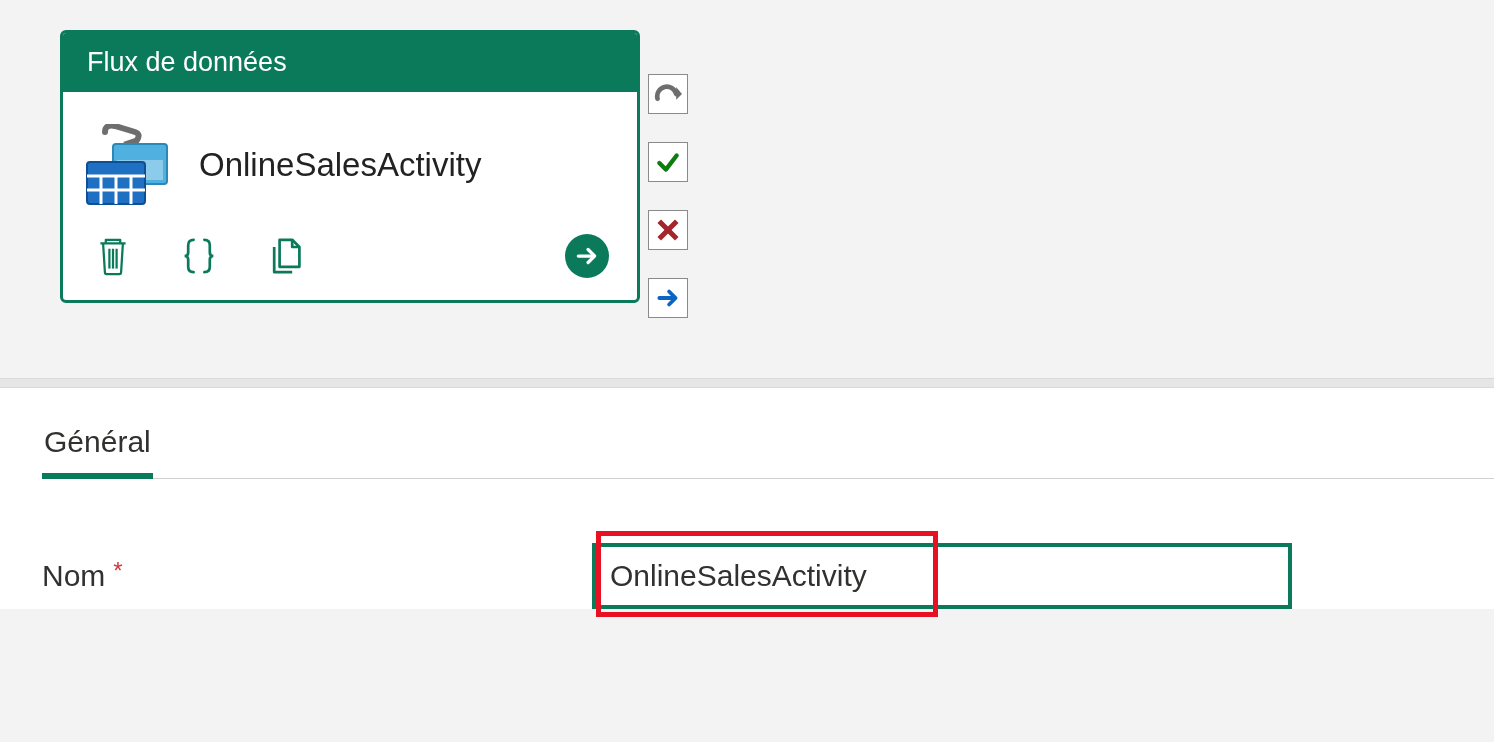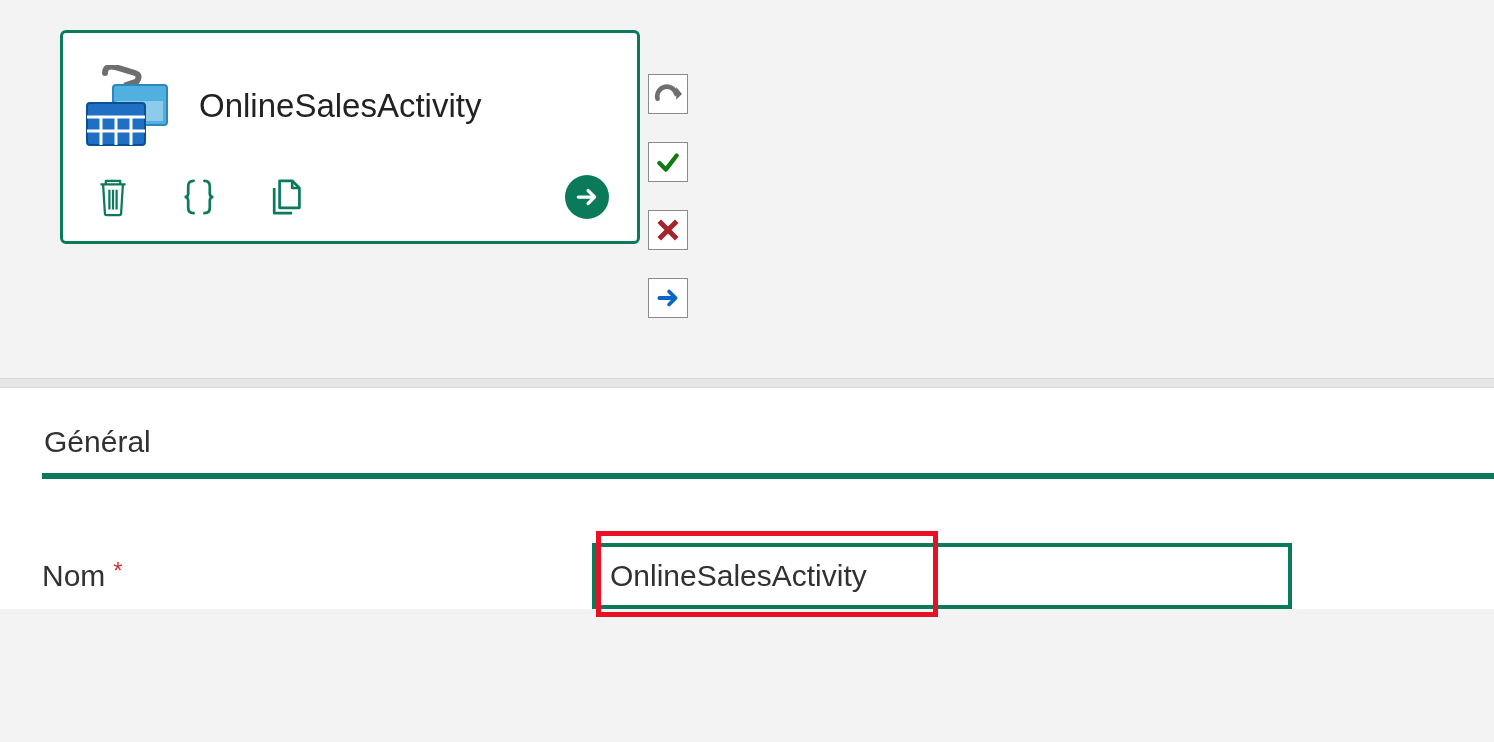--- a/index.html
+++ b/index.html
@@ -112,21 +112,20 @@
   .props-panel {
     background: #fff;
     padding: 0 0 0 42px;
   }
 
   .tabs {
     display: flex;
     gap: 60px;
     border-bottom: 1px solid #d0d0d0;
     padding-top: 36px;
-    flex-direction: column;
   }
 
   .tab {
     font-size: 30px;
     color: #323130;
     padding: 0 2px 14px 2px;
     cursor: pointer;
     border-bottom: 6px solid transparent;
     position: relative;
     top: 1px;
@@ -182,20 +181,23 @@
     pointer-events: none;
   }
 </style>
 </head>
 <body>
 
 <div class="canvas-area">
   <div class="activity-wrapper">
 
     <div class="activity-card">
+      <div class="activity-header">
+        <span>Flux de données</span>
+      </div>
 
       <div class="activity-body">
         <span class="dataflow-icon">
           <svg viewBox="0 0 90 82" width="90" height="82">
             <path d="M 22 8 Q 22 0 32 2 L 52 8 Q 58 10 54 16 L 48 24" fill="none" stroke="#6e6e6e" stroke-width="6" stroke-linecap="round"></path>
             <polygon points="48,24 40,18 52,14" fill="#6e6e6e"></polygon>
             <rect x="30" y="20" width="54" height="40" rx="3" fill="#50b0e0" stroke="#2b88b8" stroke-width="2"></rect>
             <rect x="34" y="36" width="46" height="20" fill="#ffffff" opacity="0.35"></rect>
             <rect x="4" y="38" width="58" height="42" rx="3" fill="#1f6fc2" stroke="#0d4f94" stroke-width="2"></rect>
             <line x1="4" y1="52" x2="62" y2="52" stroke="#fff" stroke-width="3"></line>

